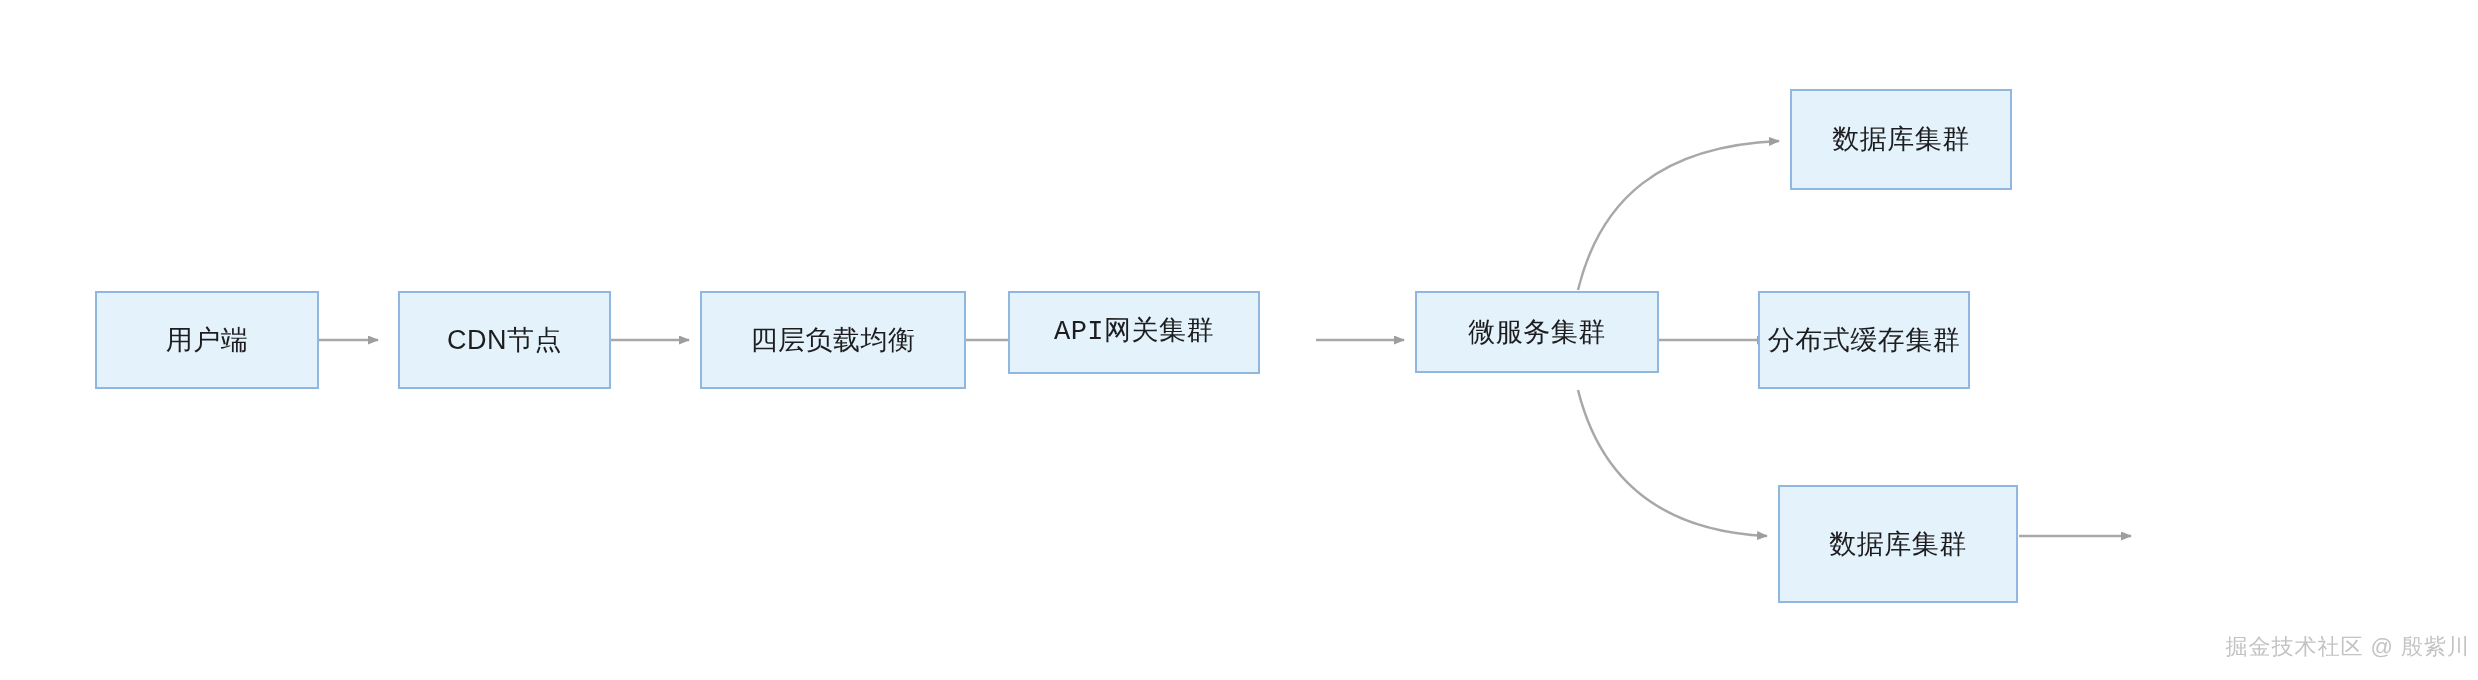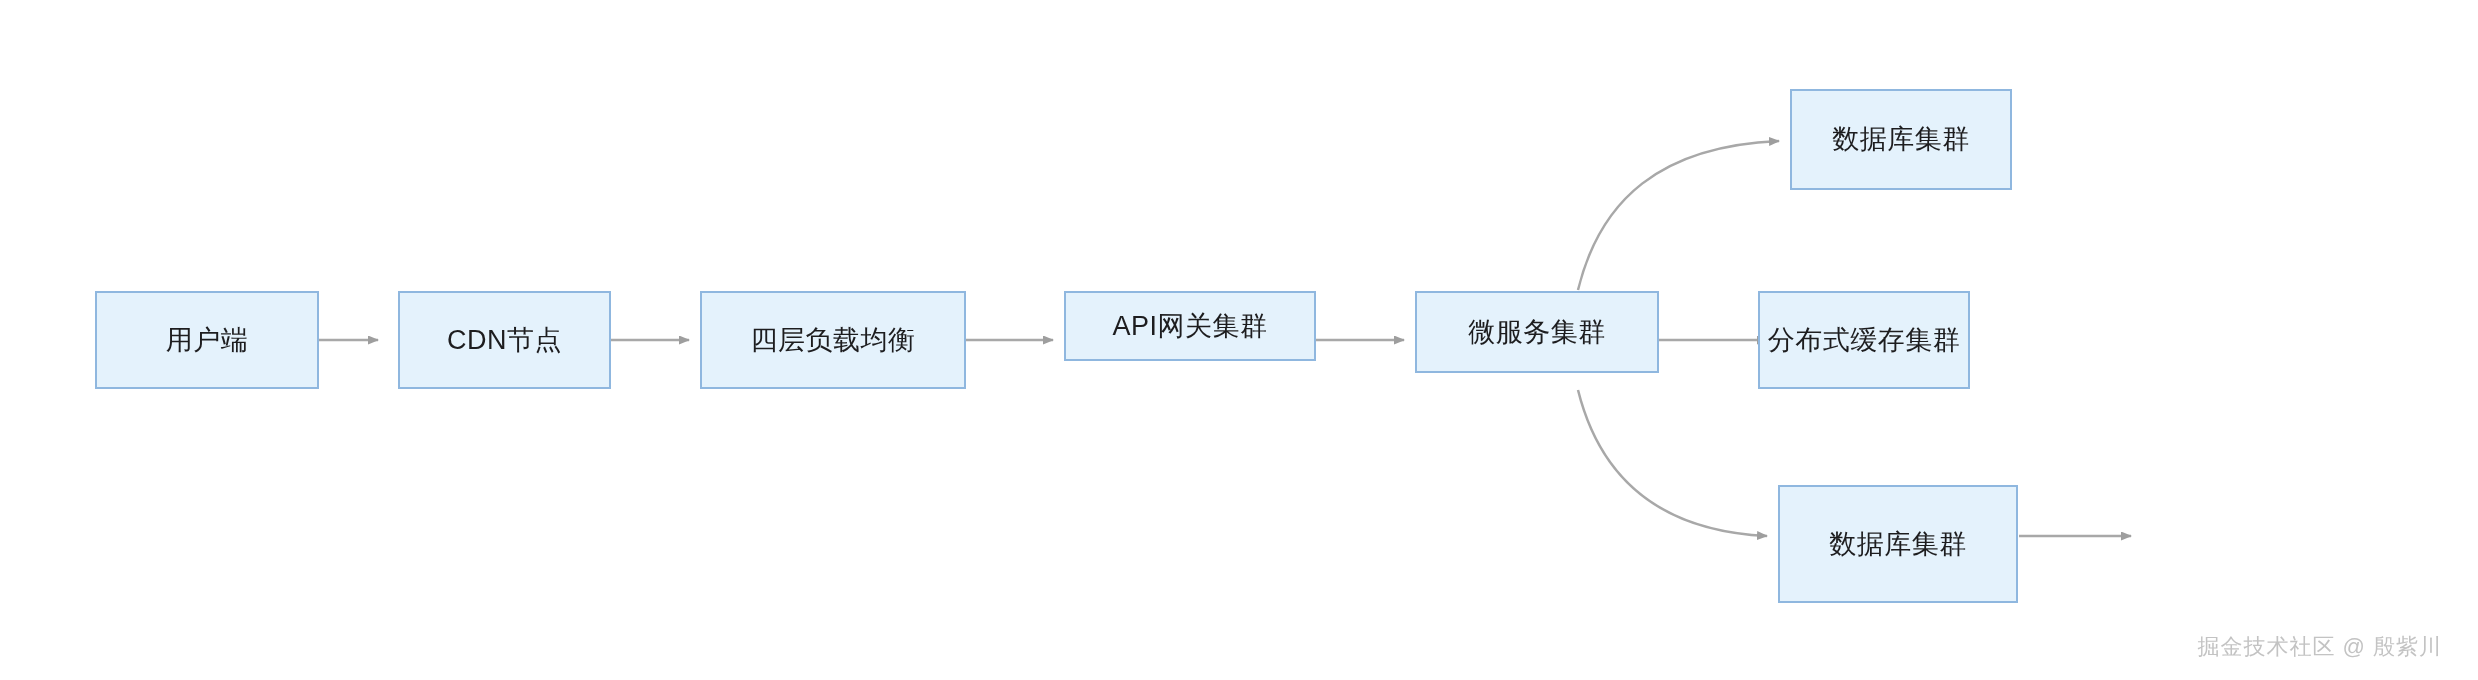--- a/index.html
+++ b/index.html
@@ -40,32 +40,32 @@
     color: #1d1d1f;
     letter-spacing: 0.5px;
     line-height: 1.2;
     white-space: nowrap;
     font-weight: 400;
   }
   
   #node-client        { left: 95px;   top: 291px; width: 224px; height: 98px; }
   #node-cdn           { left: 398px;  top: 291px; width: 213px; height: 98px; }
   #node-l4lb          { left: 700px;  top: 291px; width: 266px; height: 98px; }
-  #node-apigw         { left: 1064px; top: 291px; width: 252px; height: 70px; }
+  #node-apigw         { left: 1008px; top: 291px; width: 252px; height: 83px; font-family: Liberation Mono, monospace; }
   #node-microservice  { left: 1415px; top: 291px; width: 244px; height: 82px; }
   #node-distcache     { left: 1758px; top: 291px; width: 212px; height: 98px; justify-content: center; }
   
   #node-localcache    { left: 1790px; top: 89px;  width: 222px; height: 101px; }
   
   #node-database      { left: 1778px; top: 485px; width: 240px; height: 118px; }
   #node-storage       { left: 2142px; top: 485px; width: 238px; height: 102px; }
 
   .watermark {
     position: absolute;
-    right: 36px;
+    right: 8px;
     bottom: 18px;
     font-size: 22px;
     color: #c3c3c3;
     letter-spacing: 1px;
     white-space: nowrap;
     user-select: none;
   }
 </style>
 </head>
 <body>

